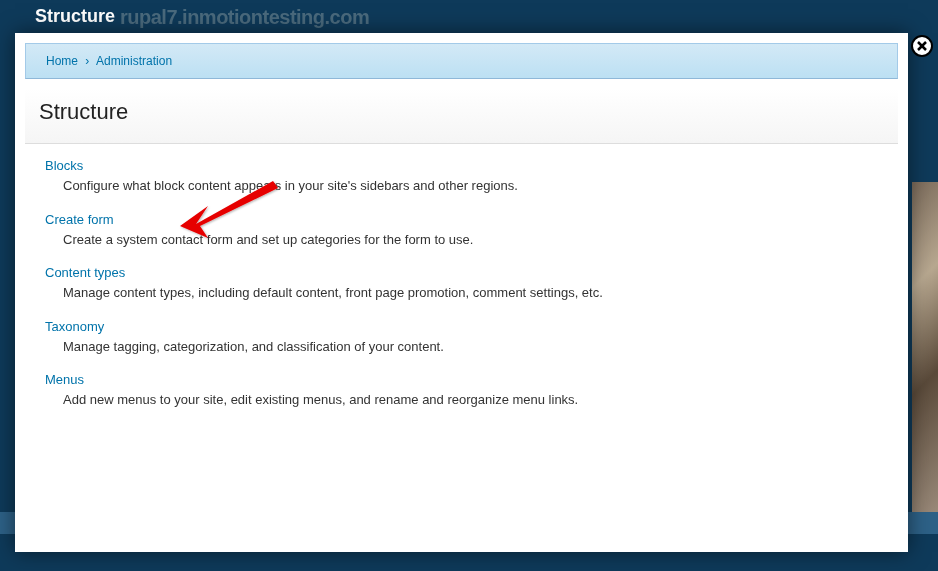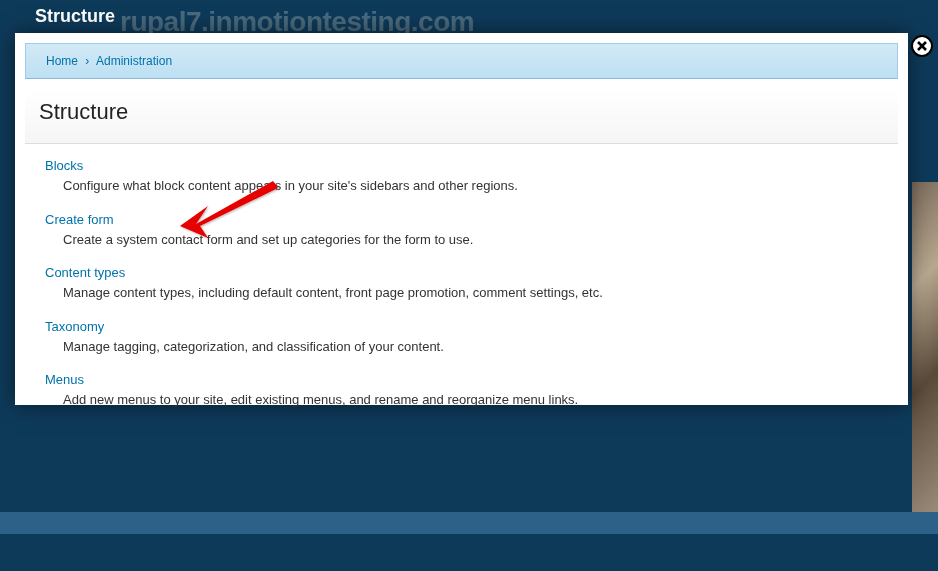--- a/index.html
+++ b/index.html
@@ -8,21 +8,21 @@
       background: #0e3a5a;
       width: 938px;
       height: 571px;
       overflow: hidden;
       position: relative;
     }
     .bg-url {
       position: absolute;
       top: 6px;
       left: 120px;
-      font-size: 28px;
+      font-size: 20px;
       font-weight: bold;
       color: #4a6a7d;
       letter-spacing: -0.5px;
     }
     .bg-toolbar-title {
       position: absolute;
       top: 6px;
       left: 35px;
       font-size: 18px;
       font-weight: bold;
@@ -42,21 +42,21 @@
       right: 0;
       width: 26px;
       height: 330px;
       background: linear-gradient(135deg, #7a6a5a 0%, #b8a890 30%, #5a4a3a 60%, #9a8a7a 100%);
     }
     .overlay {
       position: absolute;
       top: 33px;
       left: 15px;
       width: 893px;
-      height: 372px;
+      height: 519px;
       background: #fff;
       box-shadow: 0 0 20px rgba(0,0,0,0.5);
     }
     .close-btn {
       position: absolute;
       top: 35px;
       right: 5px;
       width: 22px;
       height: 22px;
       background: #fff;

